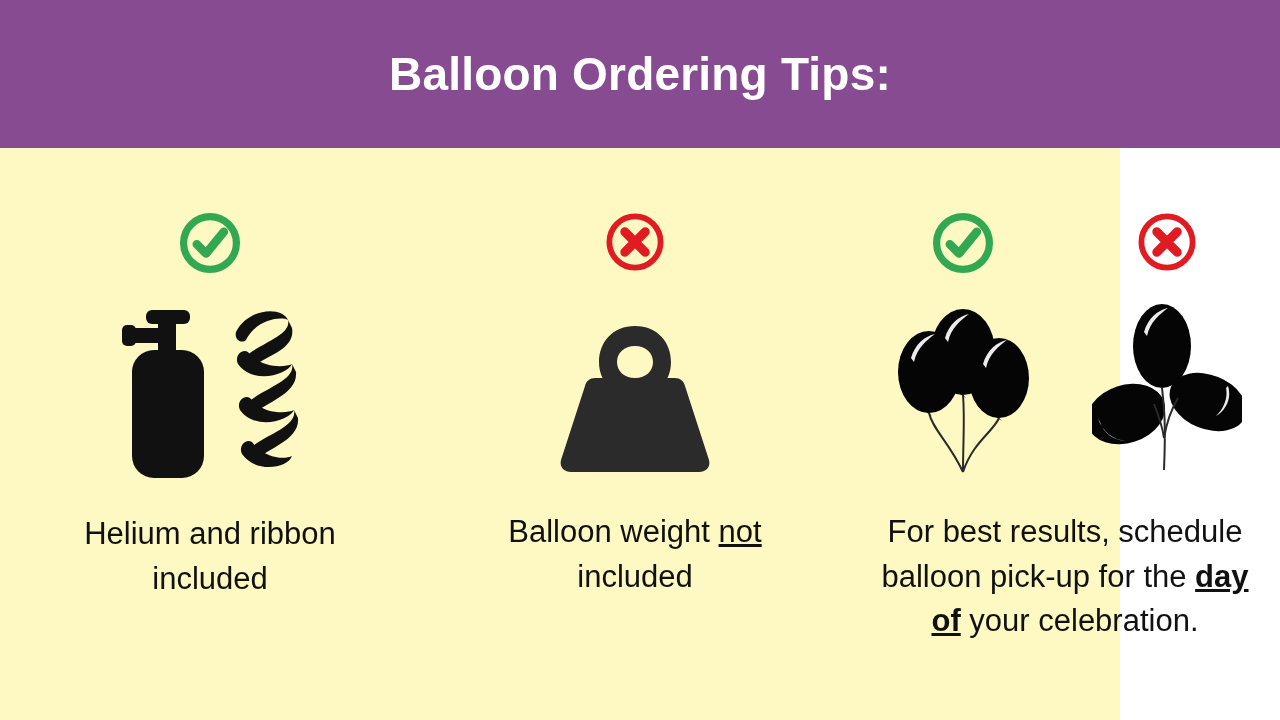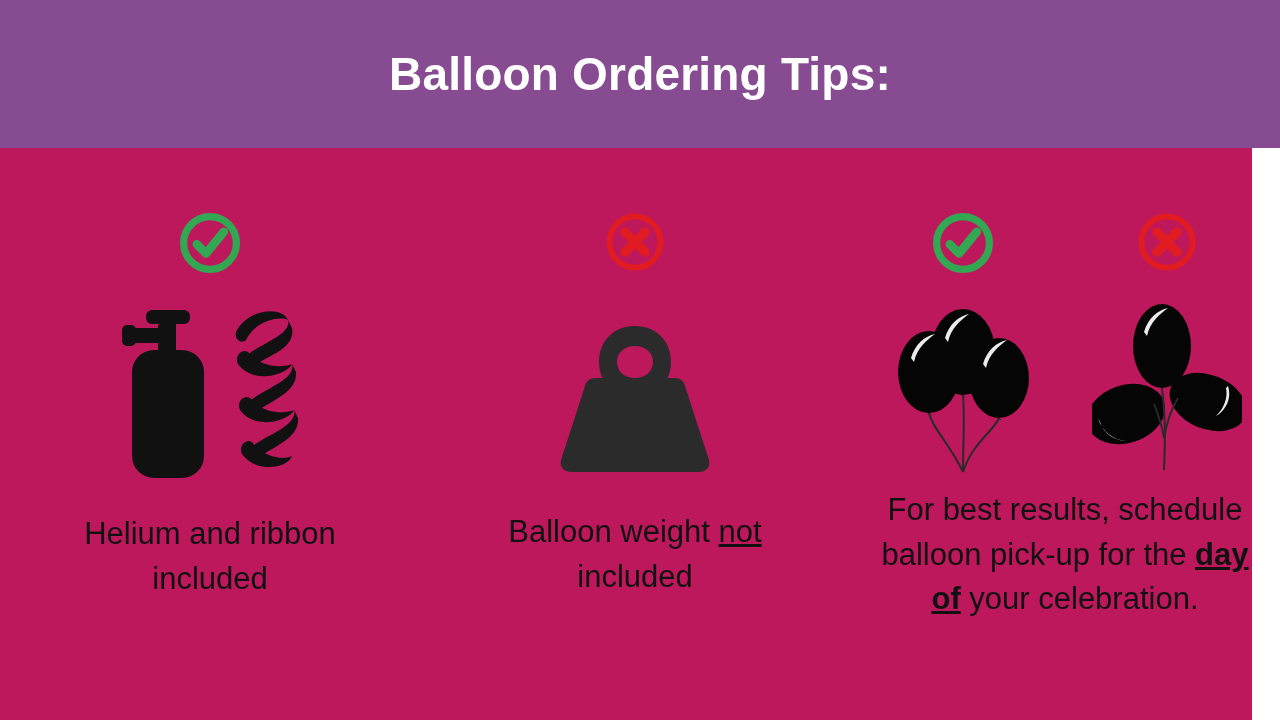--- a/index.html
+++ b/index.html
@@ -8,23 +8,23 @@
   }
   body {
     width: 1280px;
     height: 720px;
     background: #ffffff;
     font-family: "Liberation Sans", sans-serif;
     overflow: hidden;
   }
   .slide {
     position: relative;
-    width: 1252px;
+    width: 1120px;
     height: 720px;
-    background: #be185d;
+    background: #fef9c3;
   }
 
   
   .header-banner {
     position: absolute;
     left: 0;
     top: 0;
     width: 1280px;
     height: 148px;
     background: #874B91;
@@ -98,21 +98,21 @@
   }
   .pair-cell {
     width: 186px;
     display: flex;
     flex-direction: column;
     align-items: center;
   }
   .pair-cell .badge-row { padding-top: 62px; }
 
   .caption-pickup {
-    margin-top: 8px;
+    margin-top: 30px;
   }
 </style>
 </head>
 <body>
 
 <div class="slide">
 
   <div class="header-banner">
     <div class="header-title">Balloon Ordering Tips:</div>
   </div>

